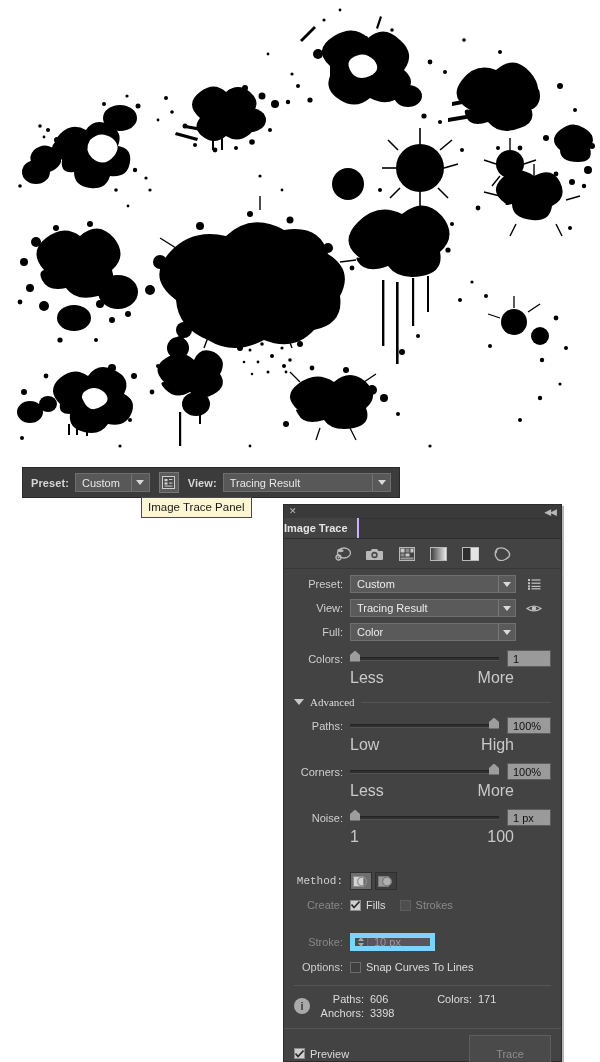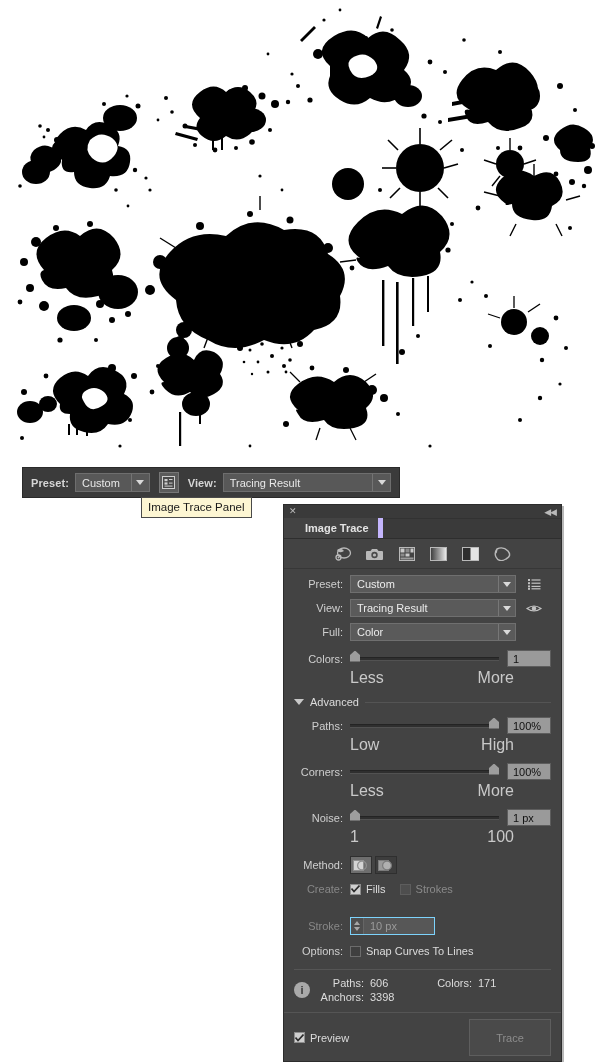--- a/index.html
+++ b/index.html
@@ -85,23 +85,23 @@
   #panel-collapse { color:#b9b9b9; font-size:9px; letter-spacing:-1px; }
 
   #panel-tabrow {
     height: 20px; background:#3a3a3a;
     display:flex; align-items:flex-end;
     border-bottom:1px solid #2e2e2e;
   }
   #panel-tab {
     background:#434343; color:#e3e3e3;
     font-size:11px; font-weight:bold;
-    padding: 3px 9px 4px 21px;
+    padding: 3px 9px 4px 0;
     height:20px; display:flex;align-items:center;
-    border-right:5px solid #c4b5fd;
+    border-right:2px solid #c4b5fd;
     justify-content:center;
   }
 
   #panel-toolbar {
     height: 30px; display:flex; align-items:center;
     justify-content:center; gap: 12px;
     border-bottom:1px solid #373737;
   }
   .tb-icon { width:20px;height:18px;display:flex;align-items:center;justify-content:center; }
 
@@ -155,21 +155,21 @@
   .sub-spacer { width:56px; }
   .sub-inner { display:flex; justify-content:space-between; width: 164px; }
   .sub-txt { color:#c9c9c9; font-size:16px; }
 
   
   #advanced-row {
     display:flex; align-items:center; gap:6px;
     padding: 0 10px; margin-top: 9px;
   }
   .tri-down { width:0;height:0;border-left:5px solid transparent;border-right:5px solid transparent;border-top:6px solid #c8c8c8; }
-  #advanced-label { color:#dcdcdc; font-size:11px; }
+  #advanced-label { color:#dcdcdc; font-size:11px;font-family:Liberation Serif, serif; }
   #advanced-rule { flex:1; height:1px; background:#545454; }
 
   
   .method-btns { display:flex; gap:3px; }
   .mbtn { width:22px;height:18px;display:flex;align-items:center;justify-content:center;
           border:1px solid #2f2f2f; }
   .mbtn.on { background:#6e6e6e; }
   .mbtn.off { background:#3d3d3d; }
 
   
@@ -177,21 +177,21 @@
          display:inline-flex;align-items:center;justify-content:center;position:relative; }
   .cbx.dimbx { background:#4e4e4e; border-color:#5d5d5d; }
   .cbx.dark  { background:#3f3f3f; border-color:#6c6c6c; }
   .cbx-txt { color:#dcdcdc; font-size:11px; margin-left:5px; }
   .cbx-txt.dim { color:#8a8a8a; }
   .cbx-group { display:flex; align-items:center; margin-right:14px; }
 
   
   .stepper {
     display:flex; align-items:center; height:18px;
-    background:#575757; border:1px solid #7dd3fc; width:85px;
+    background:#575757; border:5px solid #7dd3fc; width:85px;
   }
   .stepper .arrows { width:13px;height:100%;background:#4e4e4e;border-right:1px solid #666;
      display:flex;flex-direction:column;align-items:center;justify-content:center;gap:2px; }
   .tri-up-s{width:0;height:0;border-left:3px solid transparent;border-right:3px solid transparent;border-bottom:4px solid #a6a6a6;}
   .tri-dn-s{width:0;height:0;border-left:3px solid transparent;border-right:3px solid transparent;border-top:4px solid #a6a6a6;}
   .stepper .val{ color:#9a9a9a;font-size:11px;padding-left:6px; }
 
   
   #panel-sep { height:1px; background:#555; margin: 12px 10px 0 10px; }
   #info-block { display:flex; align-items:center; padding: 7px 10px 0 10px; }
@@ -705,21 +705,21 @@
       </div>
     </div>
     <div class="subrow">
       <span class="sub-spacer"></span>
       <span class="sub-inner">
         <span class="sub-txt">1</span>
         <span class="sub-txt">100</span>
       </span>
     </div>
 
-    <div class="row" style="margin-top:10px;">
+    <div class="row" style="margin-top:26px;font-family:Liberation Mono, monospace;">
       <span class="row-label">Method:</span>
       <div class="method-btns">
         <span class="mbtn on">
           <svg width="16" height="11" viewBox="0 0 16 11">
             <rect x="0.5" y="0.5" width="10" height="10" fill="#d4d4d4" stroke="#8f8f8f"></rect>
             <circle cx="9" cy="5.5" r="4.4" fill="none" stroke="#8f8f8f" stroke-width="1.2"></circle>
           </svg>
         </span>
         <span class="mbtn off">
           <svg width="16" height="11" viewBox="0 0 16 11">

